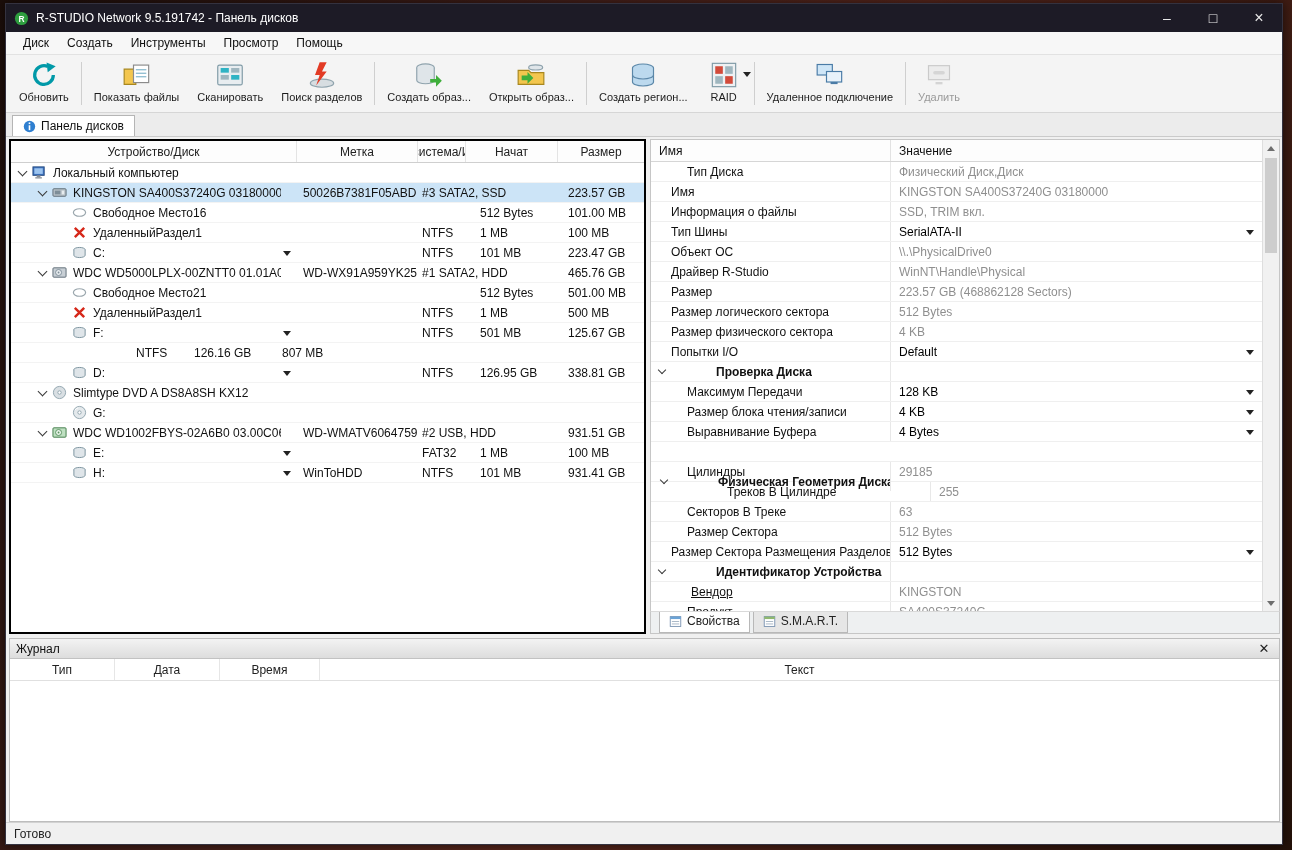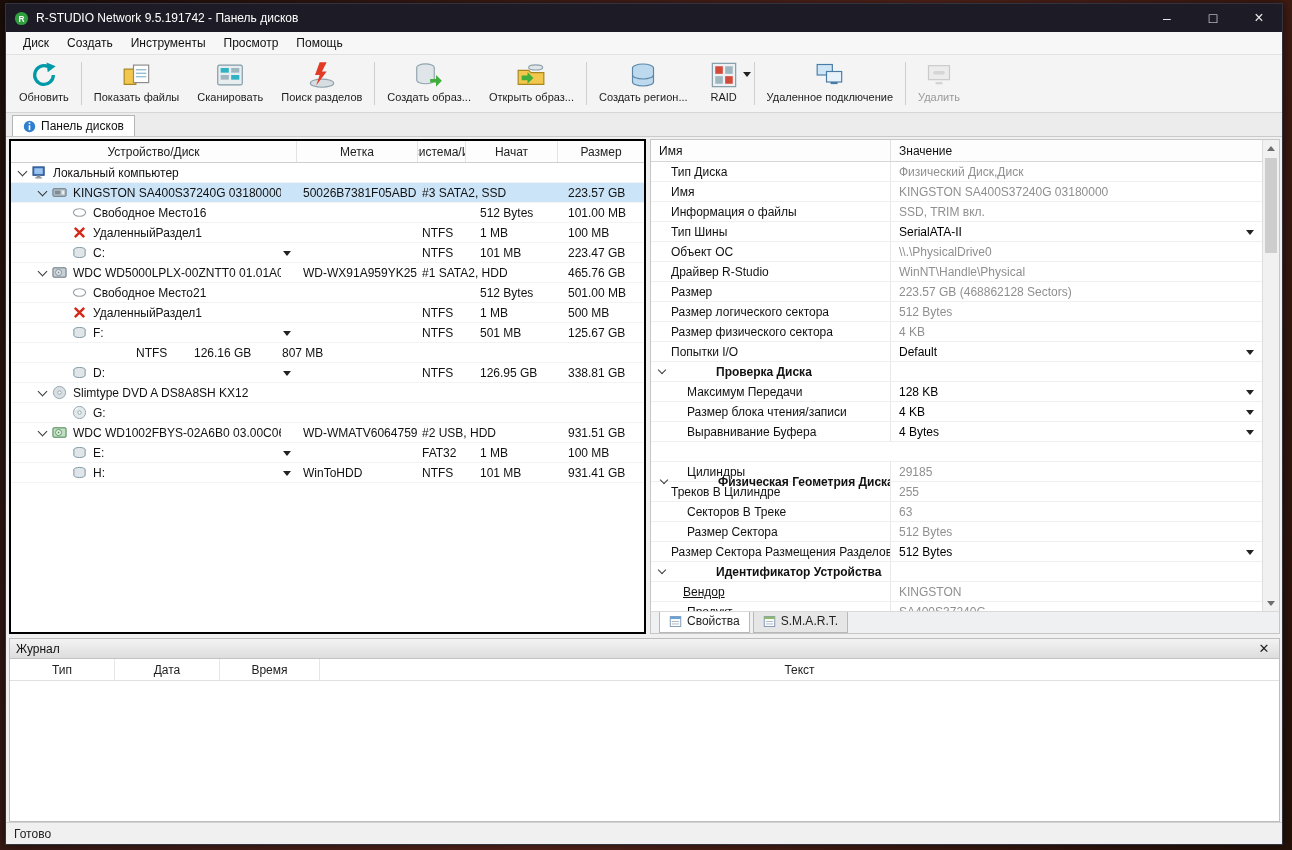--- a/index.html
+++ b/index.html
@@ -550,21 +550,21 @@
 
       <div class="right-col">
         <div class="right-panel">
           <div class="props">
             <div class="pheader">
               <div class="ph-name">Имя</div>
               <div class="ph-value">Значение</div>
             </div>
             <div class="pbody" id="prop-rows">
                 <div class="prow">
-                  <div class="p-name" style="padding-left: 20px;">
+                  <div class="p-name" style="padding-left: 36px;">
                     <div class="pn-text">Тип Диска</div>
                   </div>
                   <div class="p-value">
                     <div class="pv-text">Физический Диск,Диск</div>
                   </div>
                 </div>
                 <div class="prow">
                   <div class="p-name" style="padding-left: 20px;">
                     <div class="pn-text">Имя</div>
                   </div>
@@ -681,21 +681,21 @@
                 </div>
                 <div class="prow">
                   <div class="p-name" style="padding-left: 36px;">
                     <div class="pn-text">Цилиндры</div>
                   </div>
                   <div class="p-value">
                     <div class="pv-text">29185</div>
                   </div>
                 </div>
                 <div class="prow">
-                  <div class="p-name" style="padding-left: 20px;">
+                  <div class="p-name" style="padding-left: 36px; margin-left: 40px;">
                     <div class="pn-text">Треков В Цилиндре</div>
                   </div>
                   <div class="p-value">
                     <div class="pv-text">255</div>
                   </div>
                 </div>
                 <div class="prow">
                   <div class="p-name" style="padding-left: 36px;">
                     <div class="pn-text">Секторов В Треке</div>
                   </div>
@@ -721,21 +721,21 @@
                   </div>
                 </div>
                 <div class="prow group">
                   <div class="p-name" style="padding-left: 6px;">
                     <div class="chev"></div>
                     <div class="pn-text">Идентификатор Устройства</div>
                   </div>
                   <div class="p-value"></div>
                 </div>
                 <div class="prow">
-                  <div class="p-name" style="padding-left: 32px; text-decoration: underline;">
+                  <div class="p-name" style="padding-left: 40px; text-decoration: underline;">
                     <div class="pn-text">Вендор</div>
                   </div>
                   <div class="p-value">
                     <div class="pv-text">KINGSTON</div>
                   </div>
                 </div>
                 <div class="prow">
                   <div class="p-name" style="padding-left: 36px;">
                     <div class="pn-text">Продукт</div>
                   </div>

